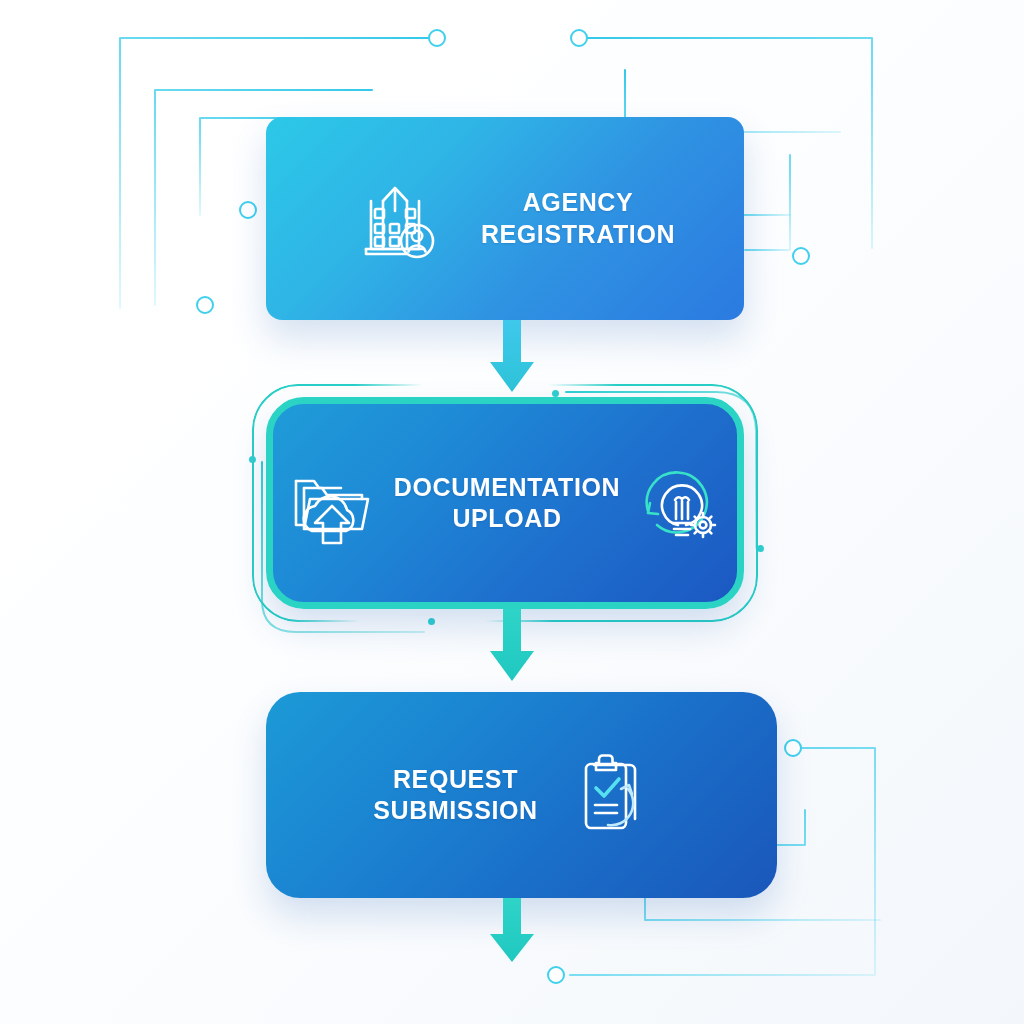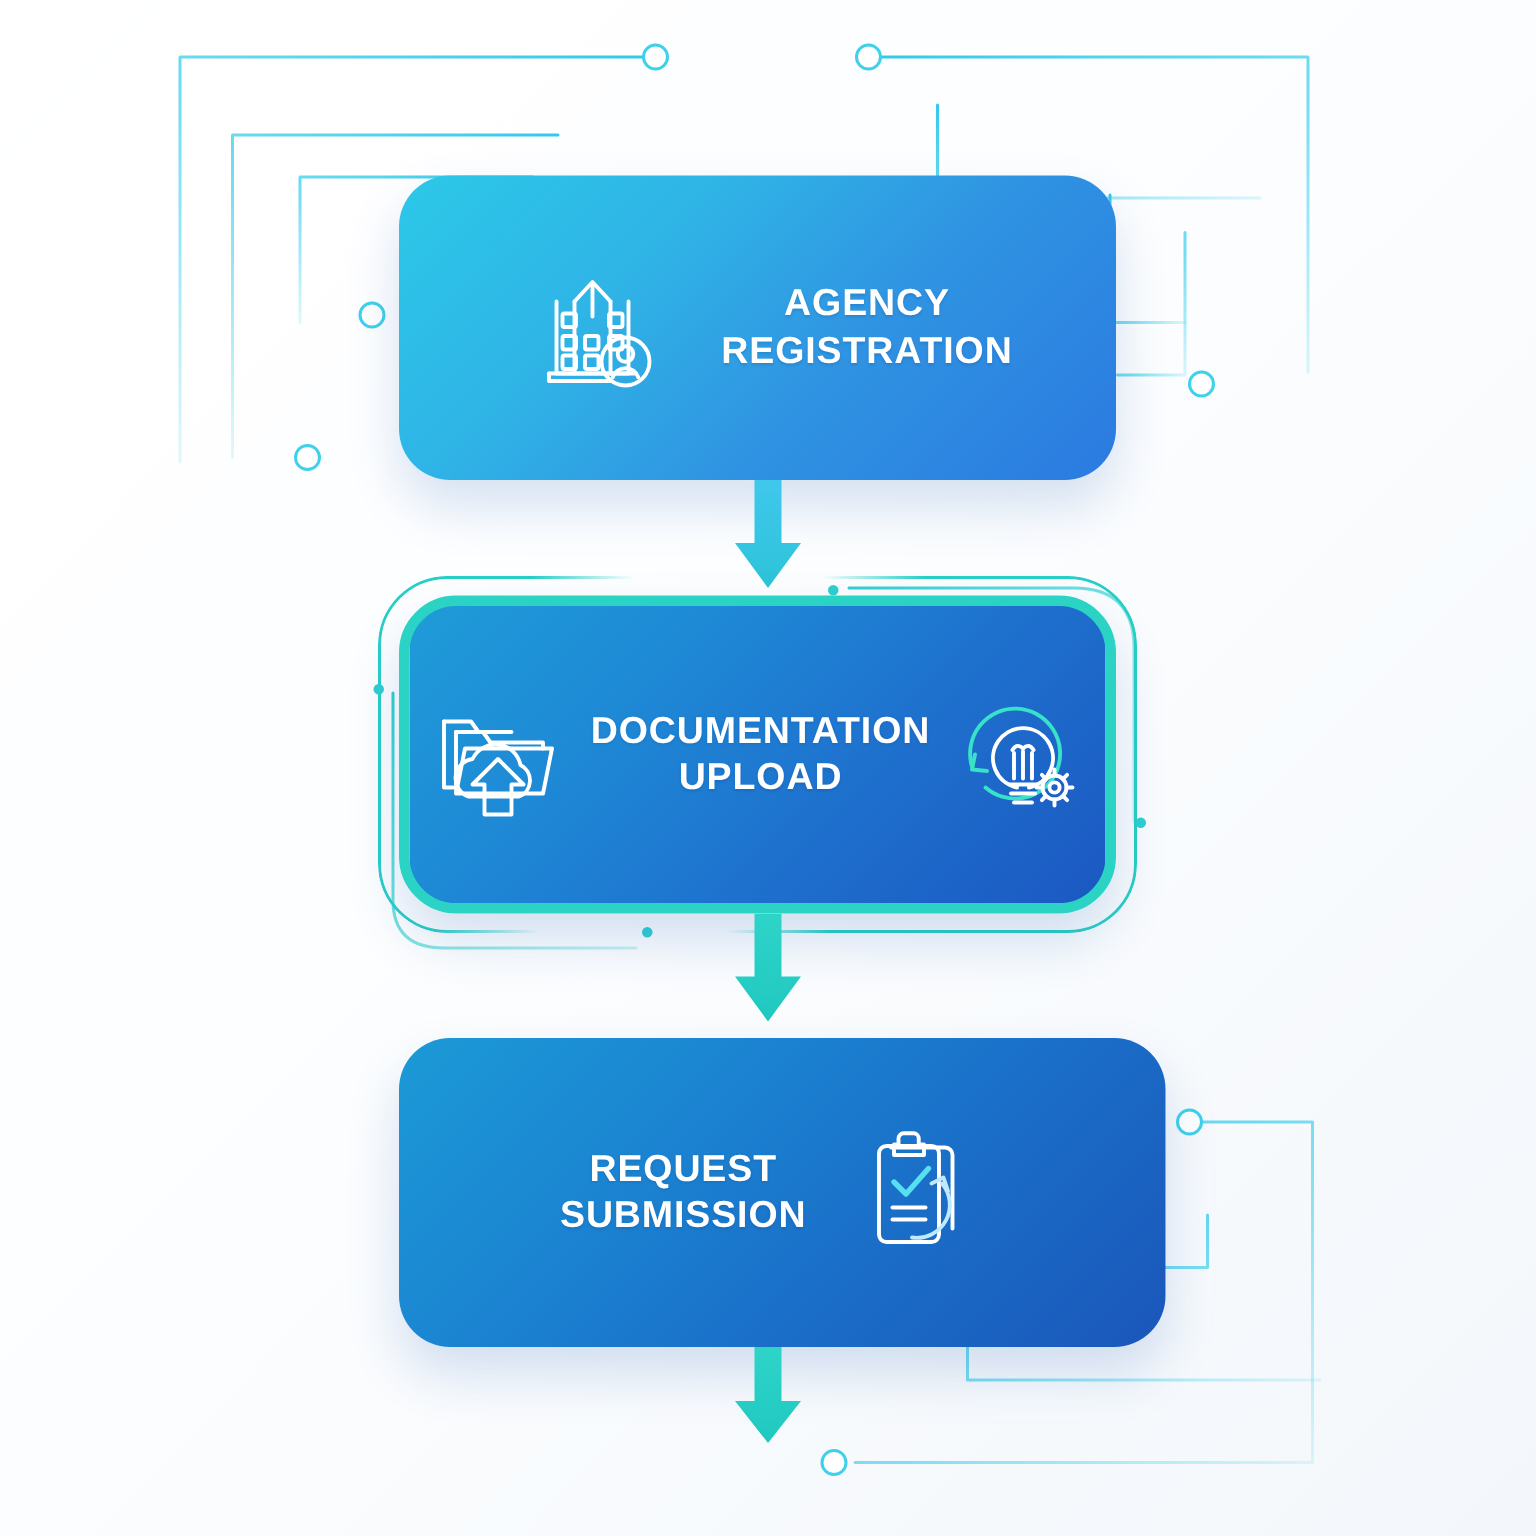--- a/index.html
+++ b/index.html
@@ -73,20 +73,21 @@
 
   .card-icon { flex: 0 0 auto; display:block; }
 
   
   #card-agency-registration {
     left: 266px;
     top: 117px;
     width: 478px;
     height: 203px;
     background: linear-gradient(135deg, #2cc8e8 0%, #2fb4e6 32%, #2f93e2 62%, #2b7ae0 100%);
+    border-radius: 16px;
   }
   #card-agency-registration .card-inner { gap: 40px; padding-left: 40px; }
 
   
   #card-documentation-upload {
     left: 266px;
     top: 397px;
     width: 478px;
     height: 212px;
     background: linear-gradient(135deg, #1f9cd8 0%, #1e8ad6 30%, #1e6fcd 65%, #1b58c2 100%);

